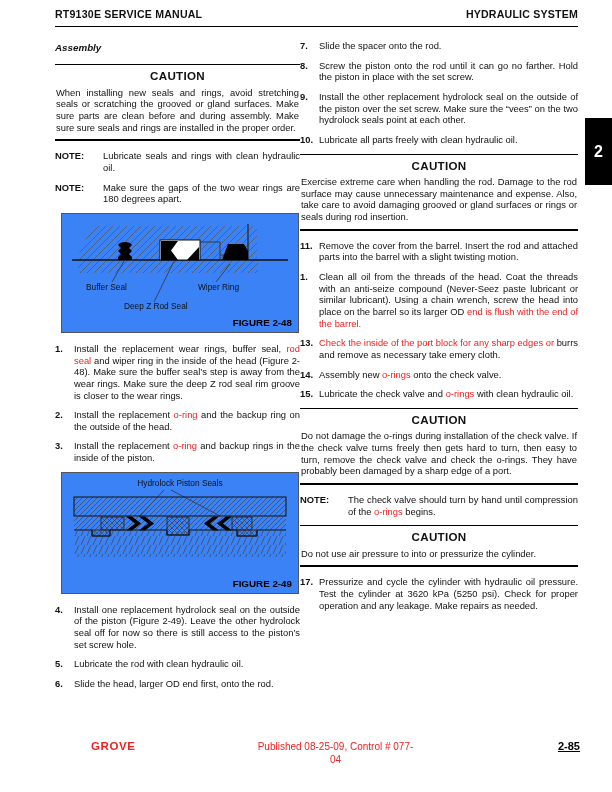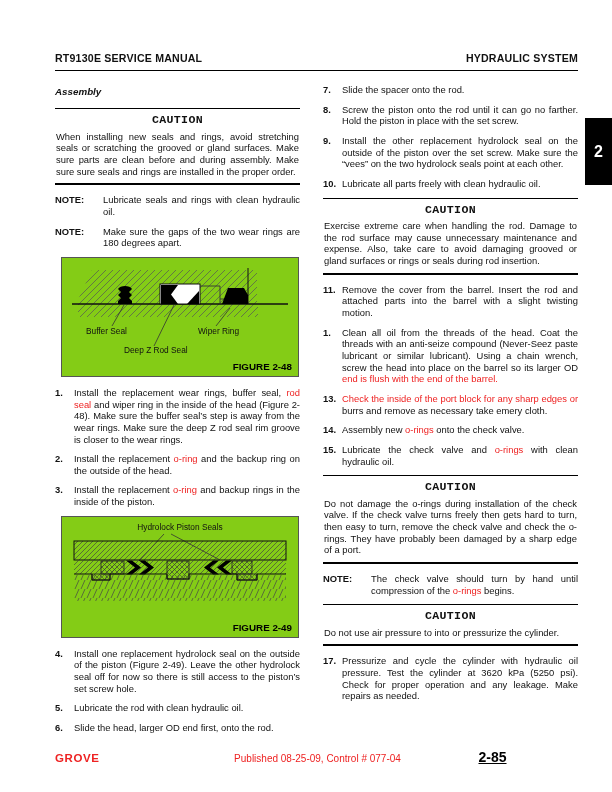--- a/index.html
+++ b/index.html
@@ -1,41 +1,41 @@
 <!DOCTYPE html>
 <html><head>
 <meta charset="utf-8">
 <style>
   html,body{margin:0;padding:0;background:#fff;}
   .page{position:relative;width:612px;height:792px;background:#fff;overflow:hidden;
         font-family:"Liberation Sans","DejaVu Sans",sans-serif;color:#111;font-size:9.4px;line-height:1.24;}
-  .inner{padding:24px 34px 0 55px;margin-top:28px;}
+  .inner{padding:8px 34px 0 55px;}
   .header{display:flex;justify-content:space-between;font-weight:bold;font-size:10.6px;
           padding-bottom:5px;border-bottom:1.6px solid #000;letter-spacing:.2px;}
-  .content{display:flex;gap:23px;margin-top:13px;}
+  .content{display:flex;margin-top:13px;}
   .col-left{width:245px;flex:none;}
   .col-right{flex:1;min-width:0;}
   .section-heading{font-weight:bold;font-style:italic;font-size:9.8px;margin:2px 0 10px;}
   .caution{border-top:1.5px solid #000;border-bottom:2.5px solid #000;padding:3px 1px 6px;margin:8px 0 9px;}
-  .ctitle{text-align:center;font-weight:bold;font-size:11.6px;margin:1px 0 3px;letter-spacing:.3px;font-family:Liberation Mono, monospace;}
+  .ctitle{text-align:center;font-weight:bold;font-size:11.6px;margin:1px 0 3px;letter-spacing:.3px;}
   .ctext{text-align:justify;}
   .note{position:relative;padding-left:48px;margin:0 0 8px;text-align:justify;}
   .note .nlabel{position:absolute;left:0;top:0;font-weight:bold;}
   .step{position:relative;padding-left:19px;margin:0 0 8px;text-align:justify;}
   .step .num{position:absolute;left:0;top:0;font-weight:bold;}
   .red{color:#ee2222;}
-  .figure{border:1px solid #555;margin:5px 0 10px 6px;width:236px;background:#84cc16;}
+  .figure{border:1px solid #555;margin:5px 0 10px 6px;width:236px;background:#3b82f6;}
   .figure svg{display:block;}
   .figtext{font-size:8.3px;fill:#111;}
   .figcap{font-size:9.8px;font-weight:bold;fill:#000;}
   .footer{position:absolute;left:55px;right:32px;bottom:26px;display:flex;align-items:baseline;}
   .footer .fb{flex:1;}
-  .brand{color:#ee2222;font-weight:bold;font-size:11.5px;letter-spacing:.6px;}
+  .brand{color:#ee2222;font-weight:bold;font-size:11.5px;letter-spacing:.6px;margin-left:36px;}
   .pubinfo{color:#ee2222;font-size:10px;text-align:center;}
-  .pageno{font-weight:bold;font-size:14px;text-align:center;color:#000;text-decoration:underline;}
+  .pageno{font-weight:bold;font-size:11px;text-align:right;color:#000;text-decoration:underline;}
   .side-tab{position:absolute;top:118px;right:0;width:27px;height:67px;background:#000;color:#fff;
             font-weight:bold;font-size:16px;display:flex;align-items:center;justify-content:center;}
 </style>
 </head>
 <body>
 
 <div class="page">
   <div class="inner">
 
     <div class="header">

